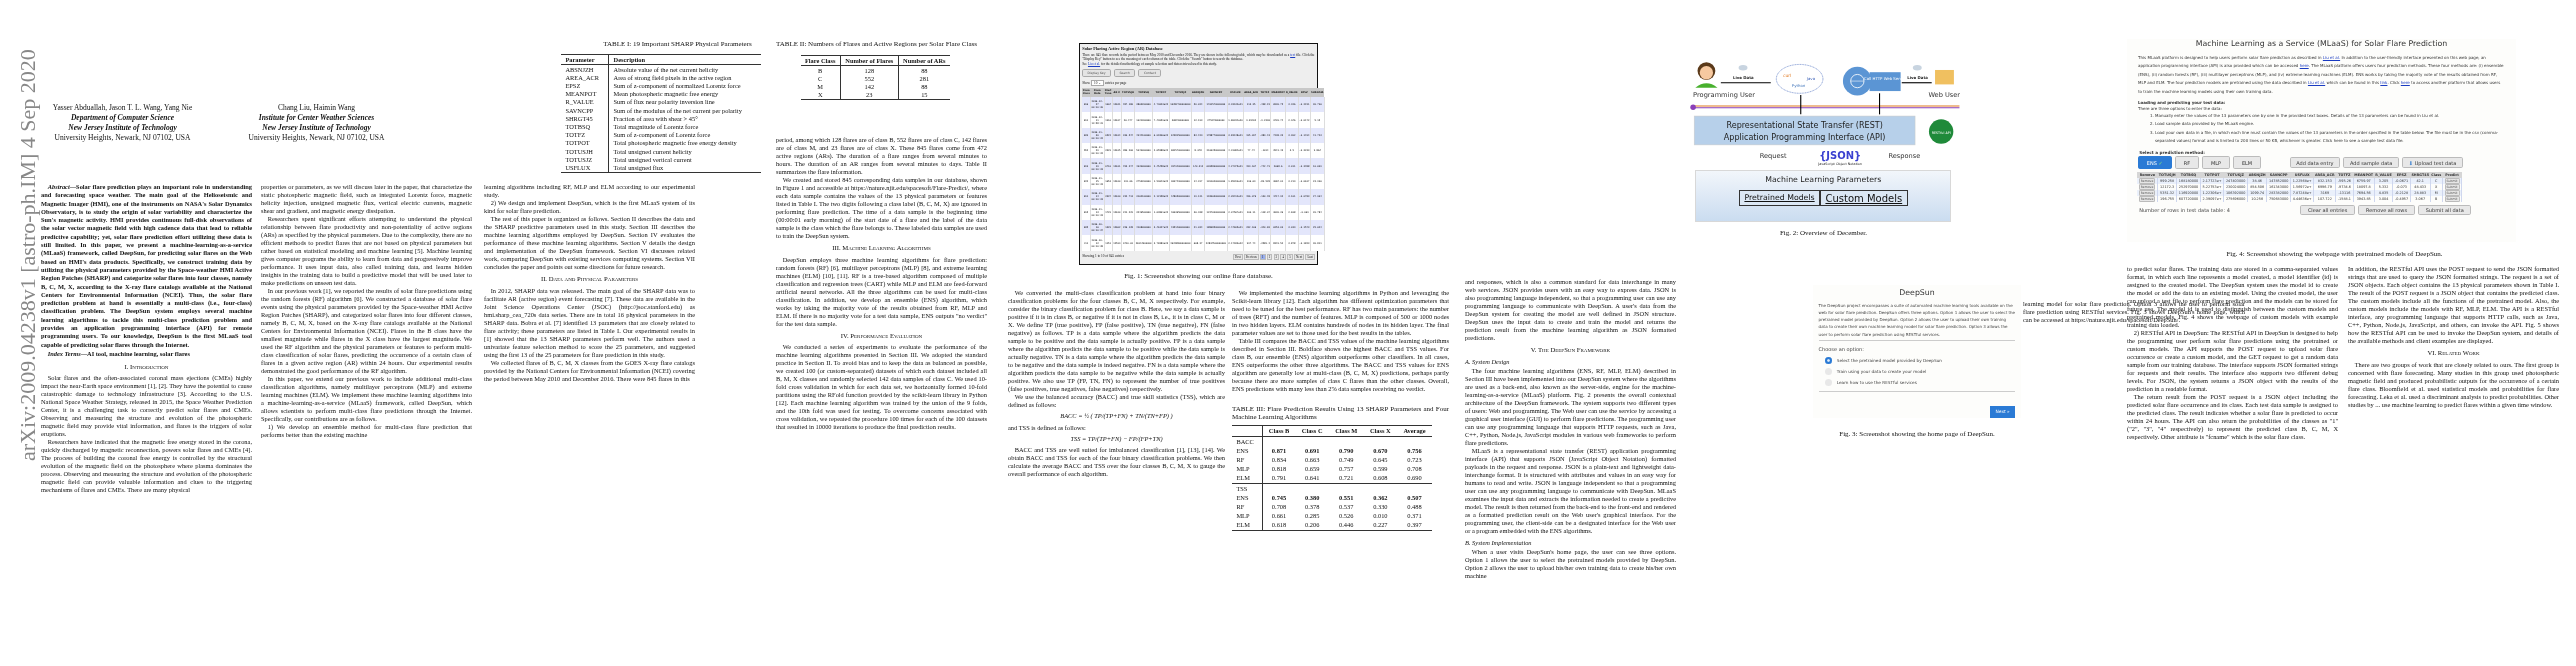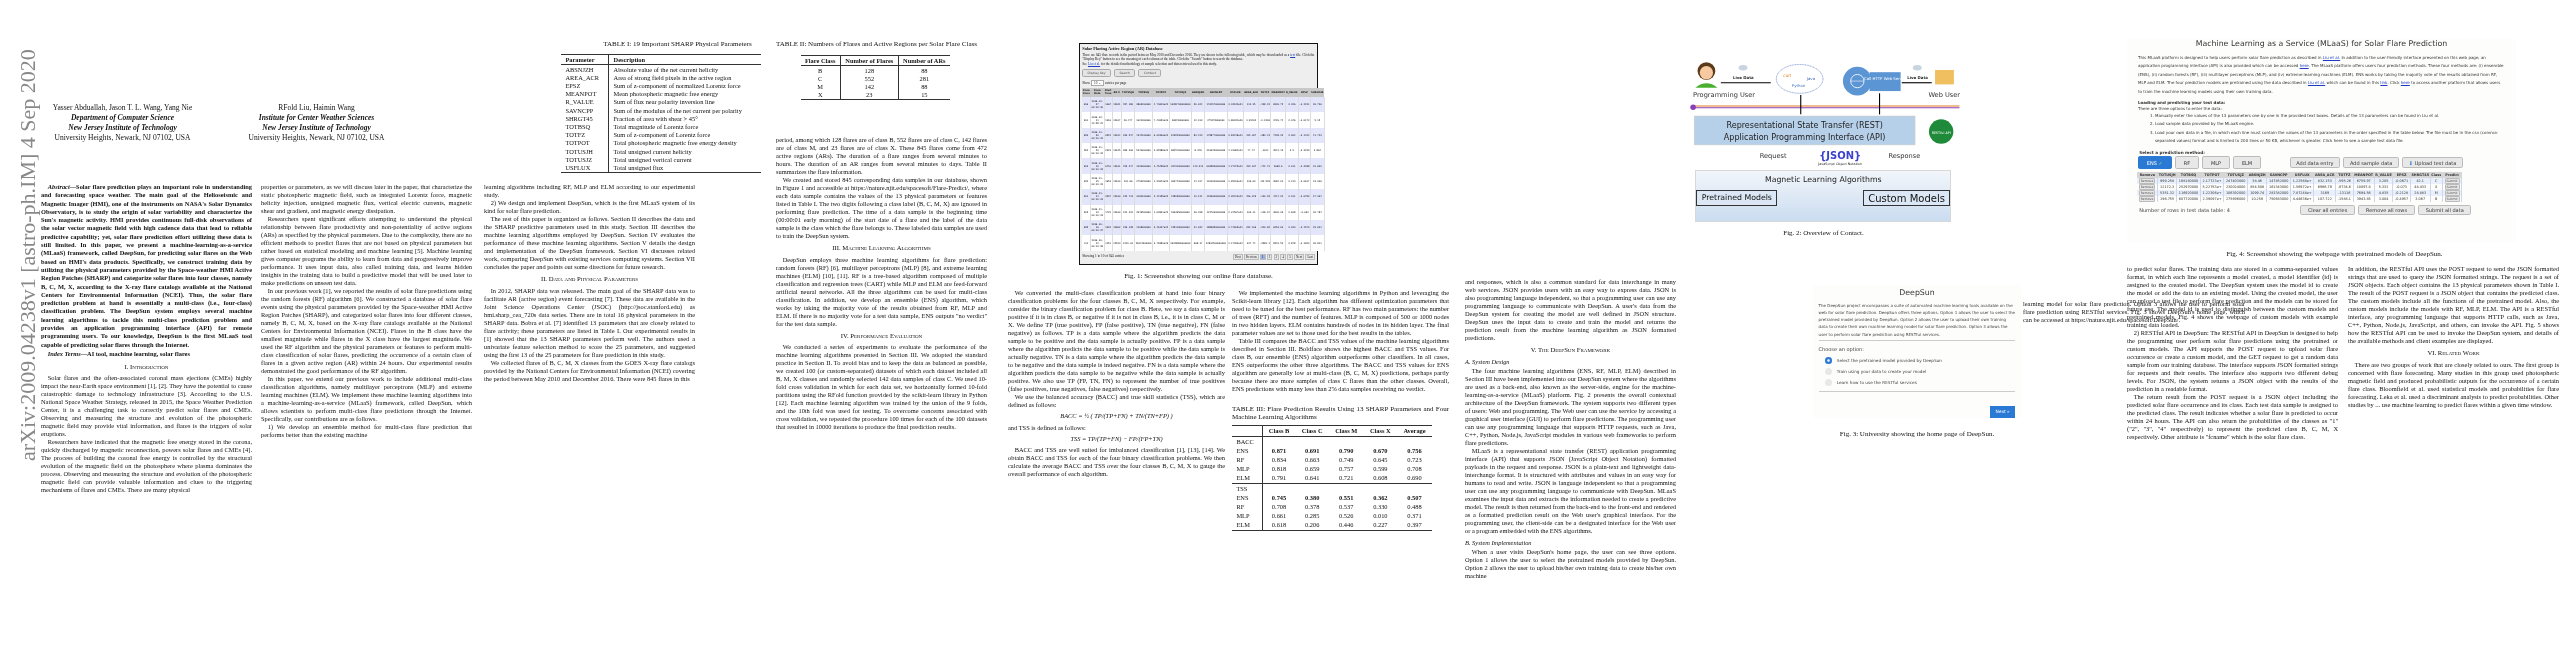--- a/index.html
+++ b/index.html
@@ -50,21 +50,21 @@
   <div class="arxiv">arXiv:2009.04238v1  [astro-ph.IM]  4 Sep 2020</div>
 
 
   <div class="authors" style="left:39px; width:167px;">
     <div>Yasser Abduallah, Jason T. L. Wang, Yang Nie</div>
     <div class="aff">Department of Computer Science</div>
     <div class="aff">New Jersey Institute of Technology</div>
     <div>University Heights, Newark, NJ 07102, USA</div>
   </div>
   <div class="authors" style="left:233px; width:167px;">
-    <div>RFold Liu, Haimin Wang</div>
+    <div>Chang Liu, Haimin Wang</div>
     <div class="aff">Institute for Center Weather Sciences</div>
     <div class="aff">New Jersey Institute of Technology</div>
     <div>University Heights, Newark, NJ 07102, USA</div>
   </div>
 
   <div class="col" style="left:41px; top:183px; width:211px;">
     <p class="abstract"><i>Abstract</i><span>—Solar flare prediction plays an important role in understanding and forecasting space weather. The main goal of the Helioseismic and Magnetic Imager (HMI), one of the instruments on NASA's Solar Dynamics Observatory, is to study the origin of solar variability and characterize the Sun's magnetic activity. HMI provides continuous full-disk observations of the solar vector magnetic field with high cadence data that lead to reliable predictive capability; yet, solar flare prediction effort utilizing these data is still limited. In this paper, we present a machine-learning-as-a-service (MLaaS) framework, called DeepSun, for predicting solar flares on the Web based on HMI's data products. Specifically, we construct training data by utilizing the physical parameters provided by the Space-weather HMI Active Region Patches (SHARP) and categorize solar flares into four classes, namely B, C, M, X, according to the X-ray flare catalogs available at the National Centers for Environmental Information (NCEI). Thus, the solar flare prediction problem at hand is essentially a multi-class (i.e., four-class) classification problem. The DeepSun system employs several machine learning algorithms to tackle this multi-class prediction problem and provides an application programming interface (API) for remote programming users. To our knowledge, DeepSun is the first MLaaS tool capable of predicting solar flares through the Internet.</span></p>
     <p class="abstract" style="margin-top:1.1px;"><i>Index Terms</i><span>—AI tool, machine learning, solar flares</span></p>
     <div class="sec">I. Introduction</div>
     <p>Solar flares and the often-associated coronal mass ejections (CMEs) highly impact the near-Earth space environment [1], [2]. They have the potential to cause catastrophic damage to technology infrastructure [3]. According to the U.S. National Space Weather Strategy, released in 2015, the Space Weather Prediction Center, it is a challenging task to correctly predict solar flares and CMEs. Observing and measuring the structure and evolution of the photospheric magnetic field may provide vital information, and flares is the triggers of solar eruptions.</p>
@@ -603,27 +603,27 @@
     <text x="221" y="174" font-size="14.5" text-anchor="middle" fill="#222">Representational State Transfer (REST)</text>
     <text x="221" y="197" font-size="14.5" text-anchor="middle" fill="#222">Application Programming Interface (API)</text>
     <circle cx="467" cy="181" r="22" fill="#1f8a3a"></circle>
     <text x="467" y="186" font-size="6" fill="#fff" text-anchor="middle">RESTful API</text>
     <text x="140" y="228" font-size="12" fill="#333">Request</text>
     <text x="372" y="228" font-size="12" fill="#333">Response</text>
     <text x="285" y="230" font-size="18" text-anchor="middle" fill="#3a40d0" font-weight="bold">{JSON}</text>
     <text x="285" y="241" font-size="6" text-anchor="middle" fill="#222">JavaScript Object Notation</text>
   </svg>
   <div style="position:absolute; left:13.3px; top:139px; width:256px; height:52px; border:1.7px solid #d8d8d8; background:linear-gradient(#f2f6fb,#cadcf0);">
-    <div style="text-align:center; font-size:7.8px; margin-top:4.4px; color:#222;">Magnetic Learning Algorithms</div>
-    <div style="display:flex; justify-content:space-between; margin-top:5.6px;">
+    <div style="text-align:center; font-size:7.8px; margin-top:4.4px; color:#222;">Machine Learning Parameters</div>
+    <div style="display:flex; justify-content:center; margin-top:5.6px;text-decoration:underline;">
       <div style="border:0.6px solid #333; padding:1.7px 4.4px; font-size:7.8px; background:#dbe7f4;">Pretrained Models</div>
       <div style="border:0.6px solid #333; padding:1.7px 4.4px; font-size:10px; background:#dbe7f4;">Custom Models</div>
     </div>
   </div>
-  <div class="cap" style="position:absolute; left:0; top:198px; width:283px; font-family:'Liberation Serif', serif;">Fig. 2: Overview of Contact.</div>
+  <div class="cap" style="position:absolute; left:0; top:198px; width:283px; font-family:'Liberation Serif', serif;">Fig. 2: Overview of December.</div>
 </div>
 
 <div class="fig3">
   <div style="text-align:center; font-size:7.8px; margin-top:3.3px; color:#333;">DeepSun</div>
   <div style="font-size:4px; line-height:7.2px; color:#444; margin:4.4px 5.6px 0 5.6px; padding-bottom:2.2px; border-bottom:0.6px solid #ccc;">The DeepSun project encompasses a suite of automated machine learning tools available on the web for solar flare prediction. DeepSun offers three options. Option 1 allows the user to select the pretrained model provided by DeepSun. Option 2 allows the user to upload their own training data to create their own machine learning model for solar flare prediction. Option 3 allows the user to perform solar flare prediction using RESTful services.</div>
   <div style="font-size:5px; color:#444; margin:5.6px 5.6px 2.2px;">Choose an option:</div>
   <div id="f3opts" style="margin-left:12.2px;">
       <div style="display:flex; align-items:center; gap:4.4px; font-size:4.2px; color:#444; height:11px;">
         <span style="display:inline-block; width:7.2px; height:7.2px; border-radius:50%; background:#2a7ad5; box-shadow: inset 0 0 0 2.2px #2a7ad5, inset 0 0 0 3.3px #fff;"></span>
         <span>Select the pretrained model provided by DeepSun</span>
@@ -633,21 +633,21 @@
         <span>Train using your data to create your model</span>
       </div>
       <div style="display:flex; align-items:center; gap:4.4px; font-size:4.2px; color:#444; height:11px;">
         <span style="display:inline-block; width:7.2px; height:7.2px; border-radius:50%; background:#e8e8e8;"></span>
         <span>Learn how to use the RESTful services</span>
       </div>
     </div>
   <div style="border-top:0.6px solid #ccc; margin:3.3px 5.6px 0;"></div>
   <div style="position:absolute; right:5.6px; top:121px; background:#2a7ad5; color:#fff; font-size:4.4px; padding:3.3px 5.6px;">Next »</div>
 </div>
-<div class="cap" style="position:absolute; left:1813px; top:430px; width:208px;">Fig. 3: University showing the home page of DeepSun.</div>
+<div class="cap" style="position:absolute; left:1813px; top:430px; width:208px;">Fig. 3: Screenshot showing the home page of DeepSun.</div>
 
 <div class="col" style="left:2023px; top:183px; width:0px;"></div>
 
 <div class="fig4">
   <div style="text-align:center; font-size:7.8px; margin-top:0px; color:#333;">Machine Learning as a Service (MLaaS) for Solar Flare Prediction</div>
   <div id="f4intro" style="font-size:4px; line-height:8.6px; margin:5.6px 11px 0 11px;"><span>This MLaaS platform is designed to help users perform solar flare prediction as described in </span><span class="link">Liu et al.</span><span> In addition to the user-friendly interface presented on this web page, an application programming interface (API) is also provided which can be accessed </span><span class="link">here</span><span>. The MLaaS platform offers users four prediction methods. These four methods are: (i) ensemble (ENS), (ii) random forests (RF), (iii) multilayer perceptrons (MLP), and (iv) extreme learning machines (ELM). ENS works by taking the majority vote of the results obtained from RF, MLP and ELM. The four prediction models are pretrained using the data described in </span><span class="link">Liu et al.</span><span> which can be found in this </span><span class="link">link</span><span>. Click </span><span class="link">here</span><span> to access another platform that allows users to train the machine learning models using their own training data.</span></div>
   <div style="font-size:4px; font-weight:bold; margin:3.3px 11px 0;">Loading and predicting your test data:</div>
   <div style="font-size:4px; margin:1.1px 11px 0;">There are three options to enter the data:</div>
   <ol style="font-size:4px; line-height:8.3px; margin:1.1px 11px 0 28px;" id="f4list">
       <li>Manually enter the values of the 13 parameters one by one in the provided text boxes. Details of the 13 parameters can be found in Liu et al.</li>

